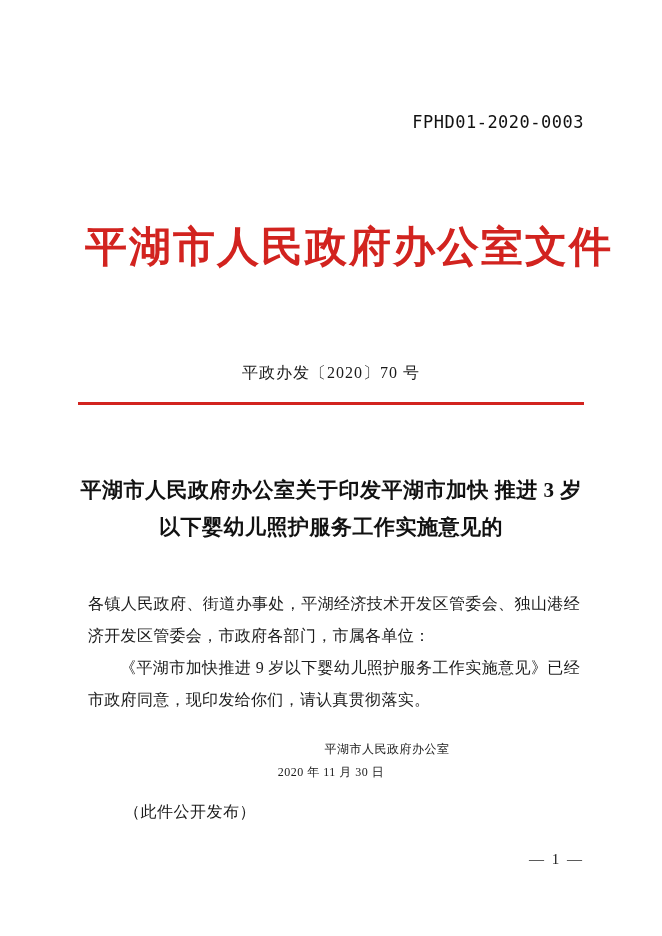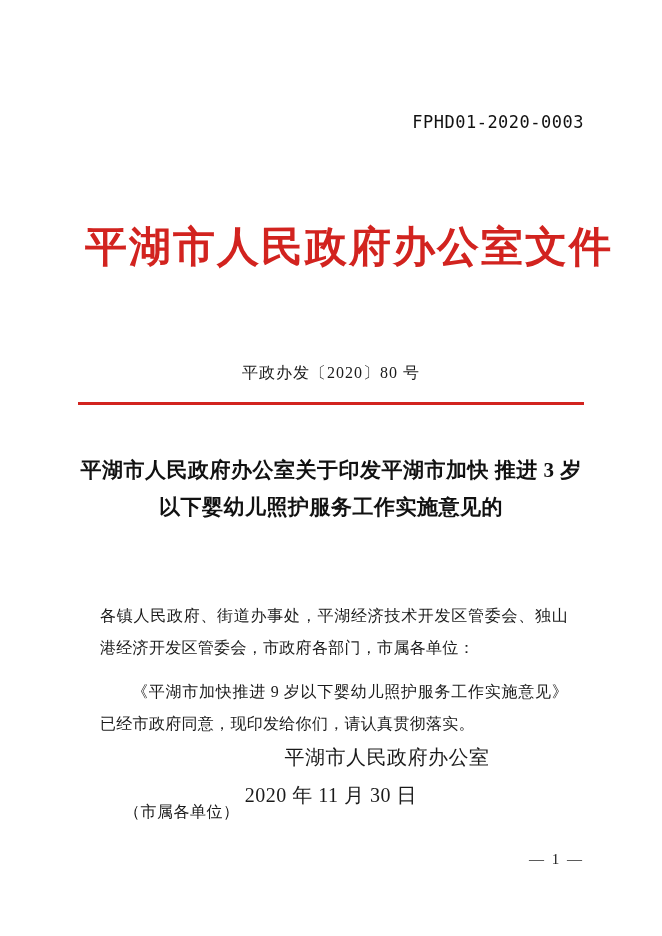--- a/index.html
+++ b/index.html
@@ -68,21 +68,21 @@
     top: 402px;
     left: 78px;
     width: 506px;
     height: 2.5px;
     background: #d2231f;
   }
 
   
   .doc-title {
     position: absolute;
-    top: 452px;
+    top: 472px;
     left: 78px;
     width: 506px;
     text-align: center;
     font-size: 21px;
     font-weight: bold;
     line-height: 1.75;
     letter-spacing: 0.5px;
     color: #111111;
   }
   .doc-title .title-line3 {
@@ -96,33 +96,33 @@
     top: 588px;
     left: 88px;
     width: 492px;
     font-size: 16px;
     line-height: 2.0;
     color: #1a1a1a;
     text-align: justify;
     letter-spacing: 0.3px;
   }
   .body-text p {
-    margin: 12px;
+    margin: 0;
   }
   .body-text p.indent {
     text-indent: 2em;
   }
 
   
   .signature {
     position: absolute;
     top: 738px;
     left: 0;
     width: 662px;
-    font-size: 20px;
+    font-size: 12px;
     line-height: 1.9;
     color: #1a1a1a;
     letter-spacing: 0.5px;
   }
   .signature .org {
     text-align: center;
     padding-left: 112px;
   }
   .signature .date {
     text-align: center;
@@ -150,36 +150,36 @@
 </style>
 </head>
 <body>
 
 <div class="page">
 
   <div class="doc-number">FPHD01-2020-0003</div>
 
   <div class="masthead">平湖市人民政府办公室文件</div>
 
-  <div class="wenhao">平政办发〔2020〕80 号</div>
+  <div class="wenhao">平政办发〔2020〕70 号</div>
 
   <div class="red-rule"></div>
 
   <div class="doc-title">
     <span>平湖市人民政府办公室关于印发平湖市加快</span>
     <span>推进 3 岁以下婴幼儿照护服务工作实施意见的</span>
   </div>
 
   <div class="body-text">
     <p>各镇人民政府、街道办事处，平湖经济技术开发区管委会、独山港经济开发区管委会，市政府各部门，市属各单位：</p>
     <p class="indent">《平湖市加快推进 9 岁以下婴幼儿照护服务工作实施意见》已经市政府同意，现印发给你们，请认真贯彻落实。</p>
   </div>
 
   <div class="signature">
     <div class="org">平湖市人民政府办公室</div>
     <div class="date">2020 年 11 月 30 日</div>
   </div>
 
-  <div class="release-note">（市属各单位）</div>
+  <div class="release-note">（此件公开发布）</div>
 
   <div class="page-number">— 1 —</div>
 
 </div>
 
 </body></html>

